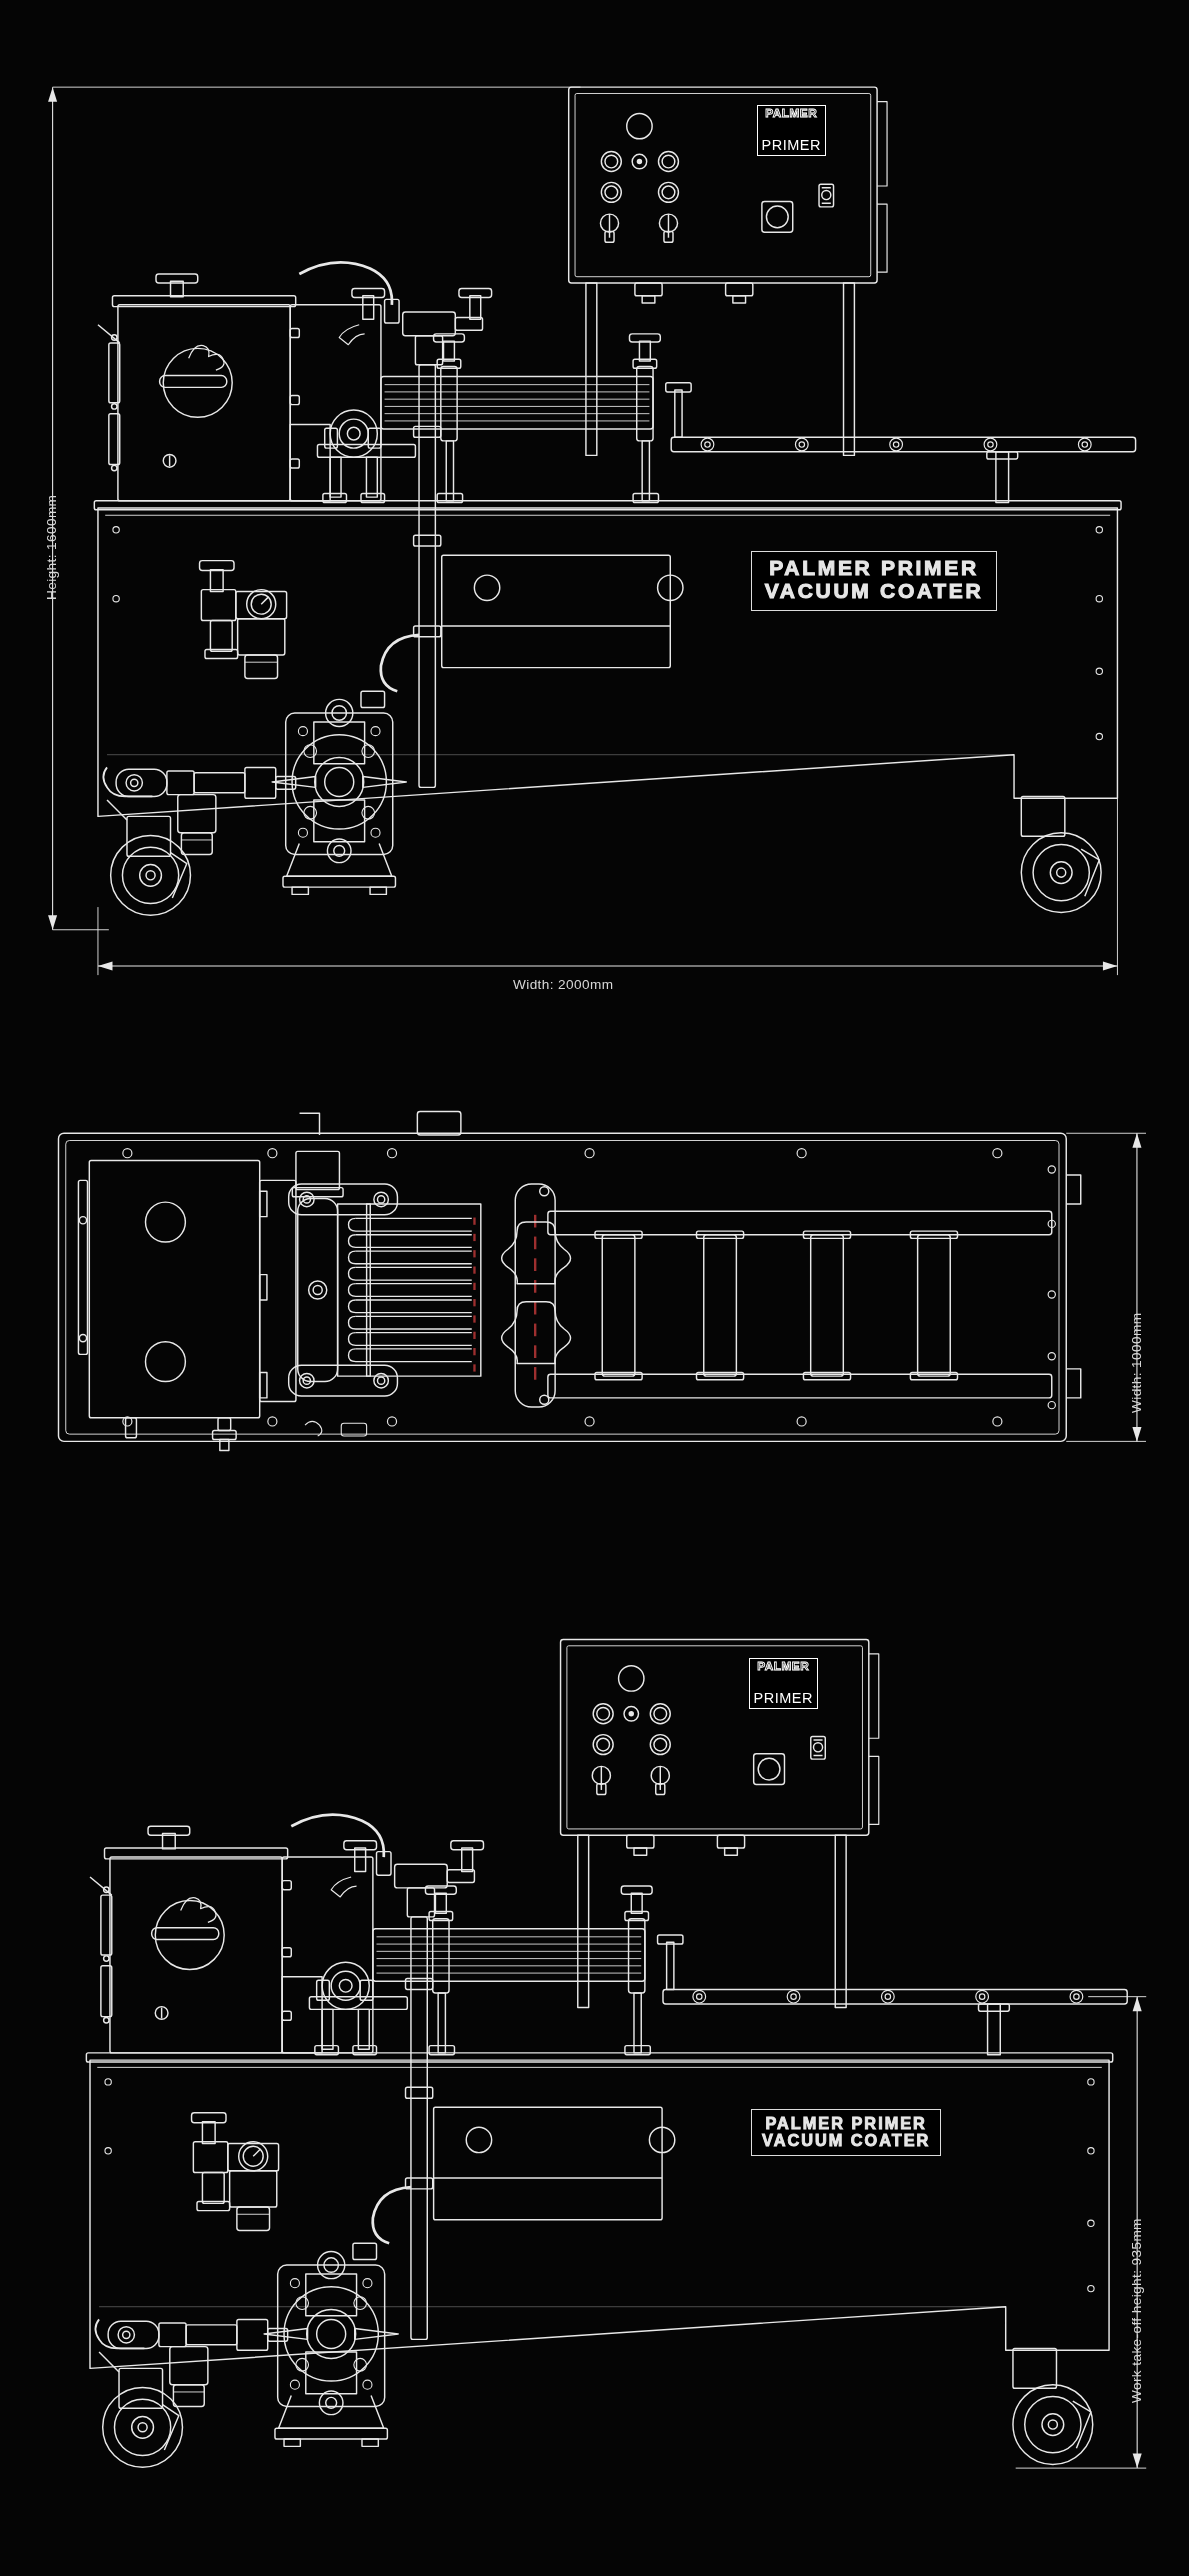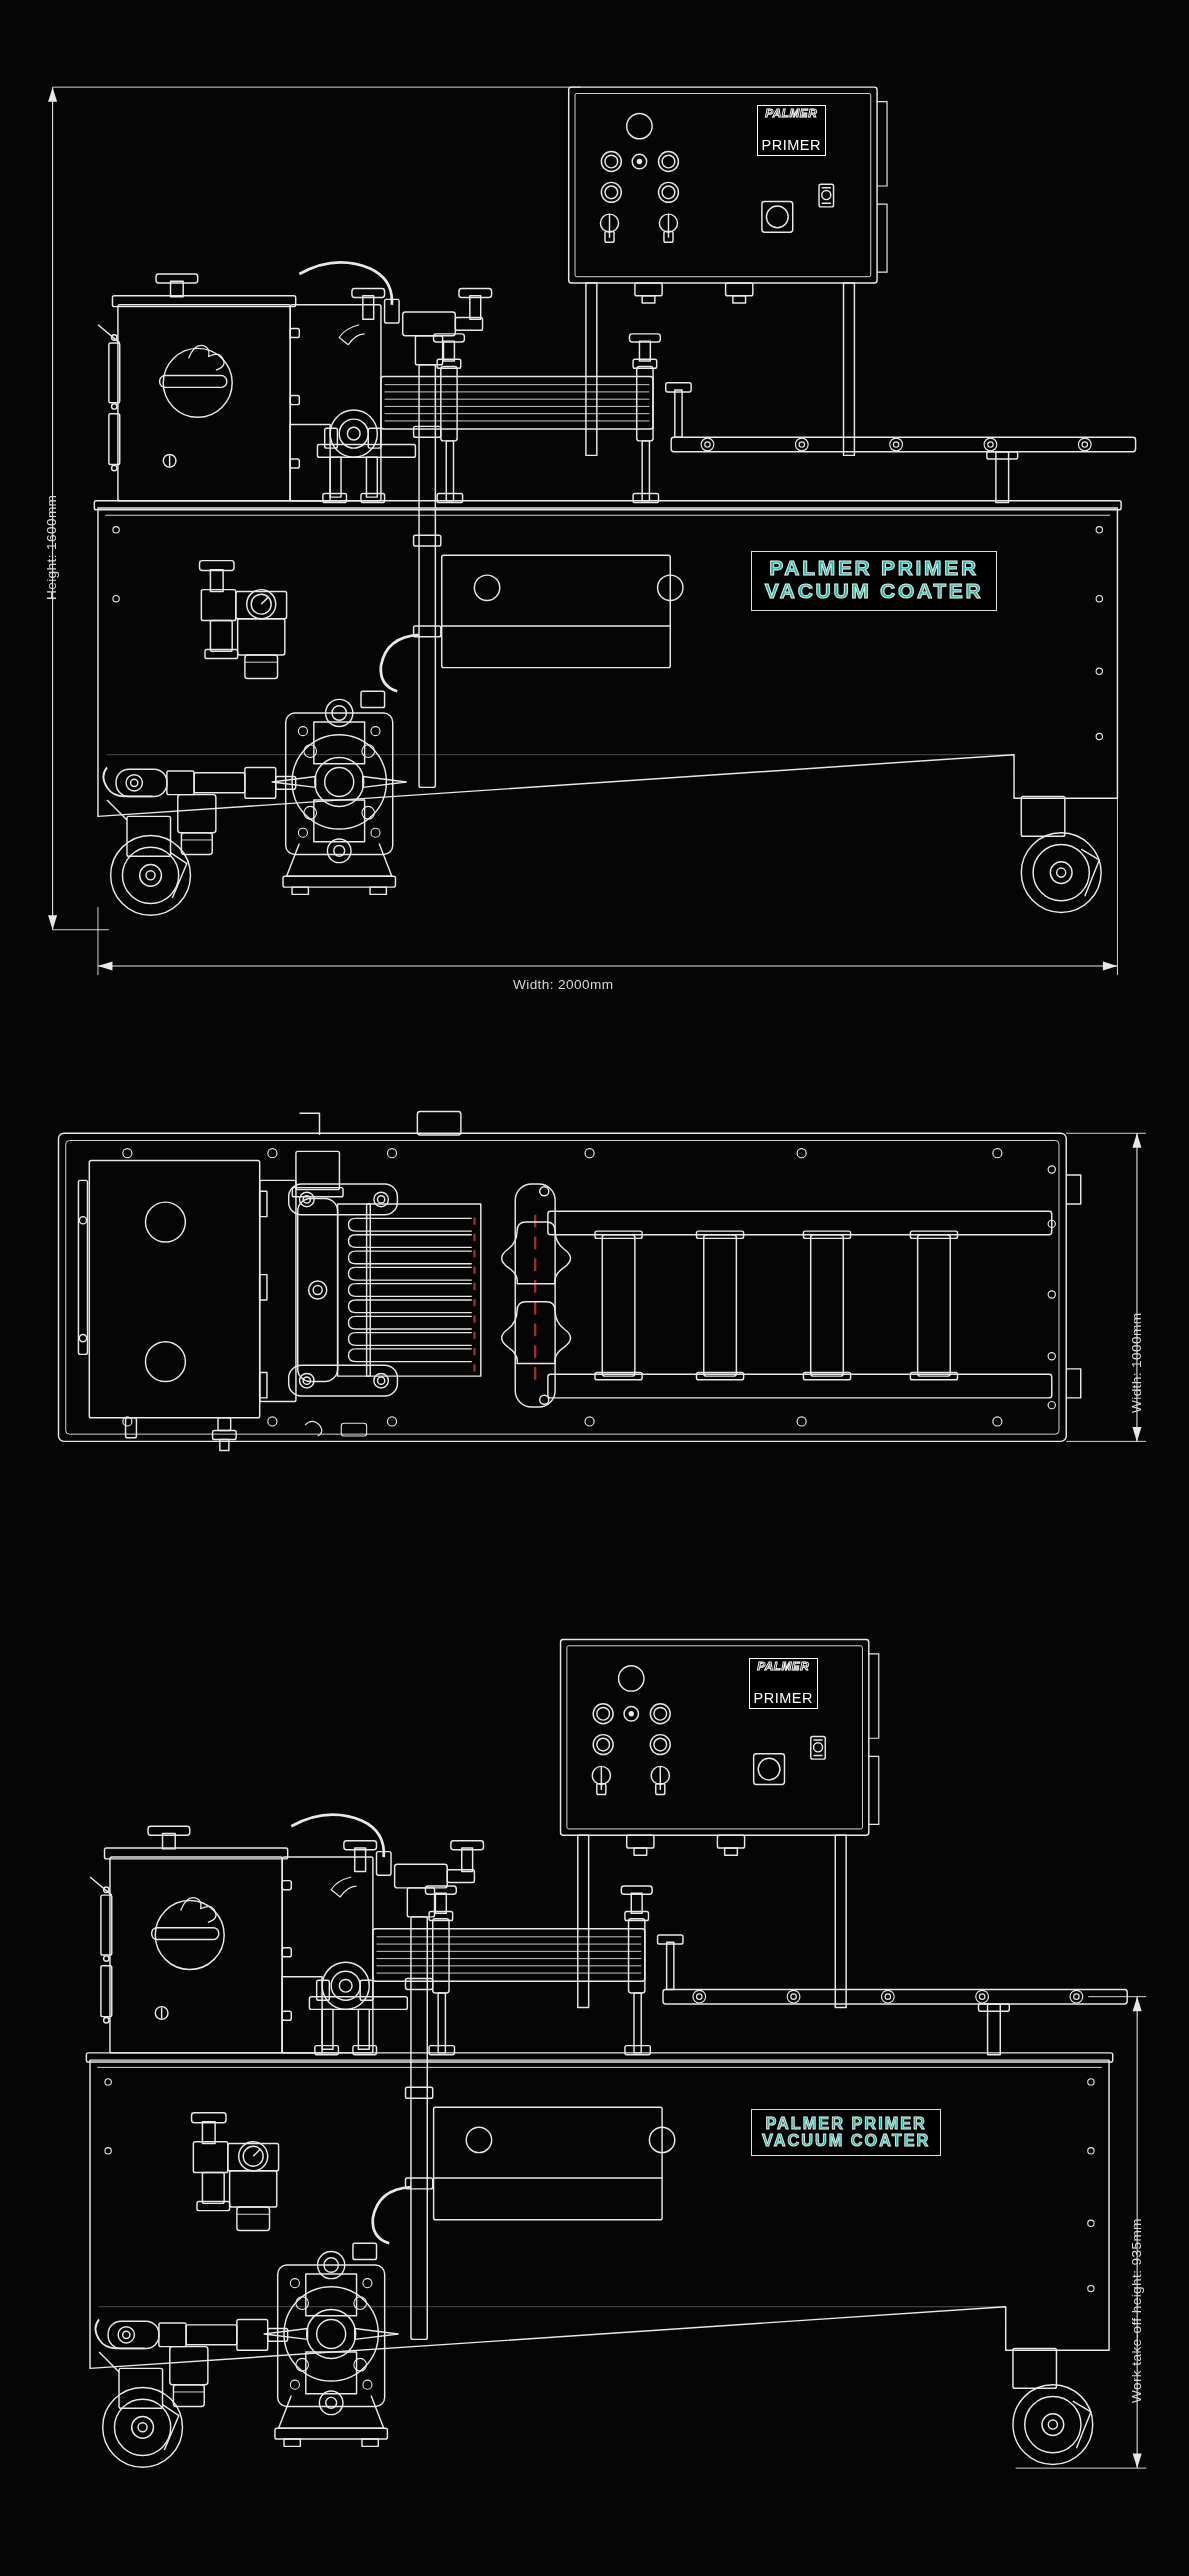--- a/index.html
+++ b/index.html
@@ -30,42 +30,41 @@
     padding:1.8px 3.6px 2.7px 3.6px;
     line-height:1;
     text-align:center;
   }
   .logo-top{
     font-size:11.8px;font-weight:bold;letter-spacing:0.5px;
     color:#000;
     -webkit-text-stroke:0.9px #fff;
     text-stroke:0.9px #fff;
     display:block;
-    font-style:italic;
   }
   .logo-bot{
     font-size:14.5px;font-weight:normal;letter-spacing:0.5px;
     color:#fff;display:block;margin-top:18px;
   }
 
   
   .nameplate{
     position:absolute;
     border:1.8px solid #dcdcdc;
     padding:5.4px 12.7px 7.3px 12.7px;
     text-align:center;
     line-height:1.08;
     background:#000;
   }
   .nameplate span{
     display:block;
     font-size:21px;
     font-weight:bold;
     letter-spacing:2.7px;
-    color:#14b8a6;
+    color:#e5e5e5;
     -webkit-text-stroke:1px #e9e9e9;
     text-stroke:1px #e9e9e9;
   }
   .nameplate.small span{font-size:16.3px;letter-spacing:2px;-webkit-text-stroke:0.9px #e9e9e9;}
   .nameplate.small{padding:4.5px 10px 5.4px 10px;}
 </style>
 </head>
 <body>
 
 <div class="sheet">

